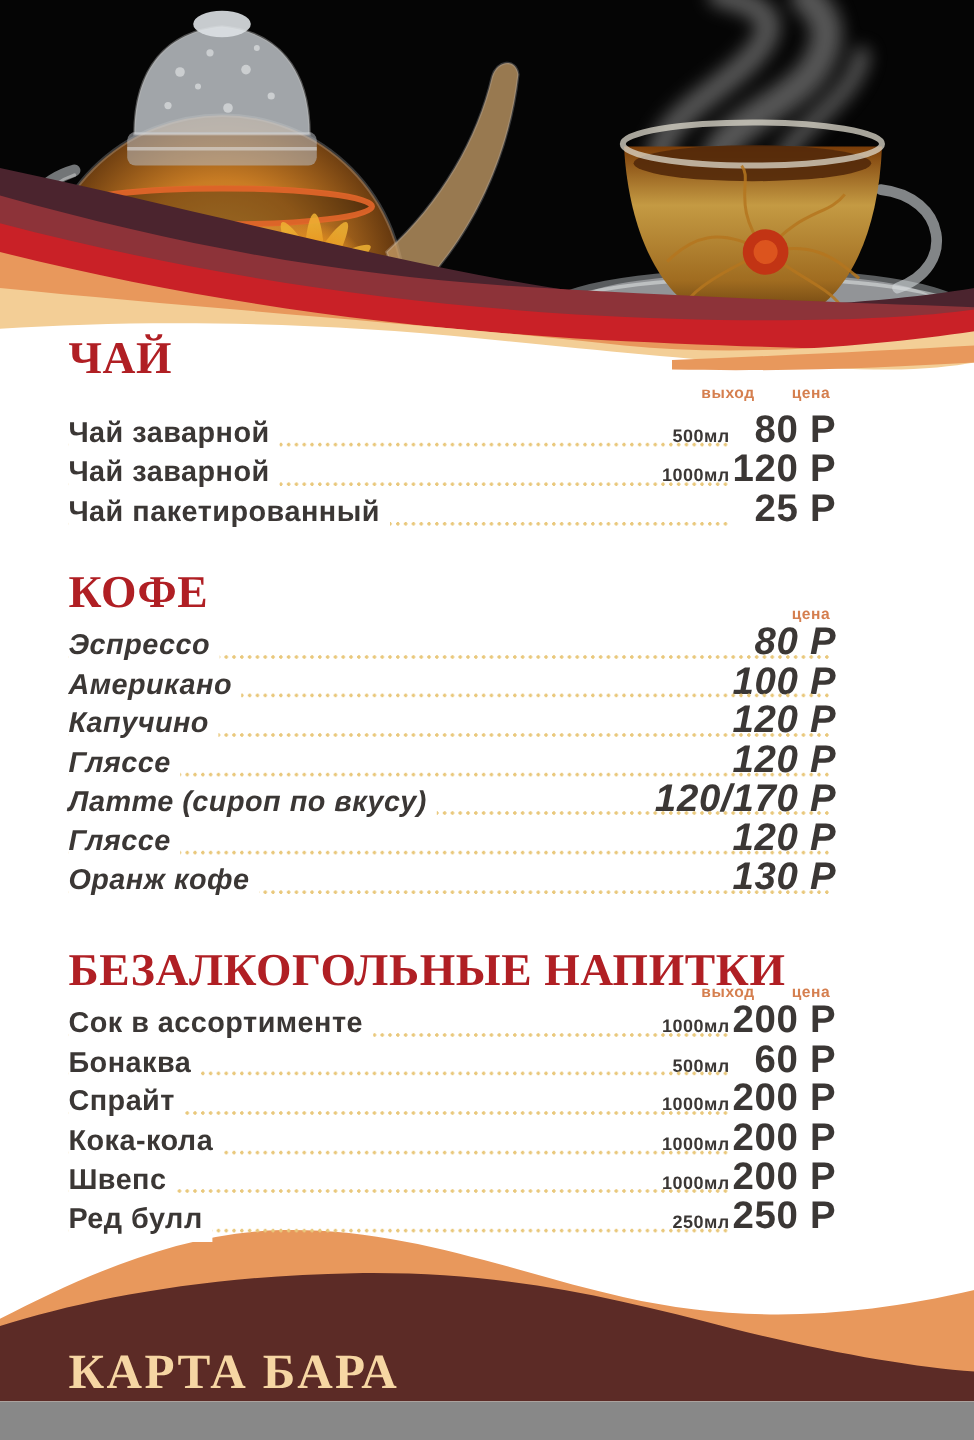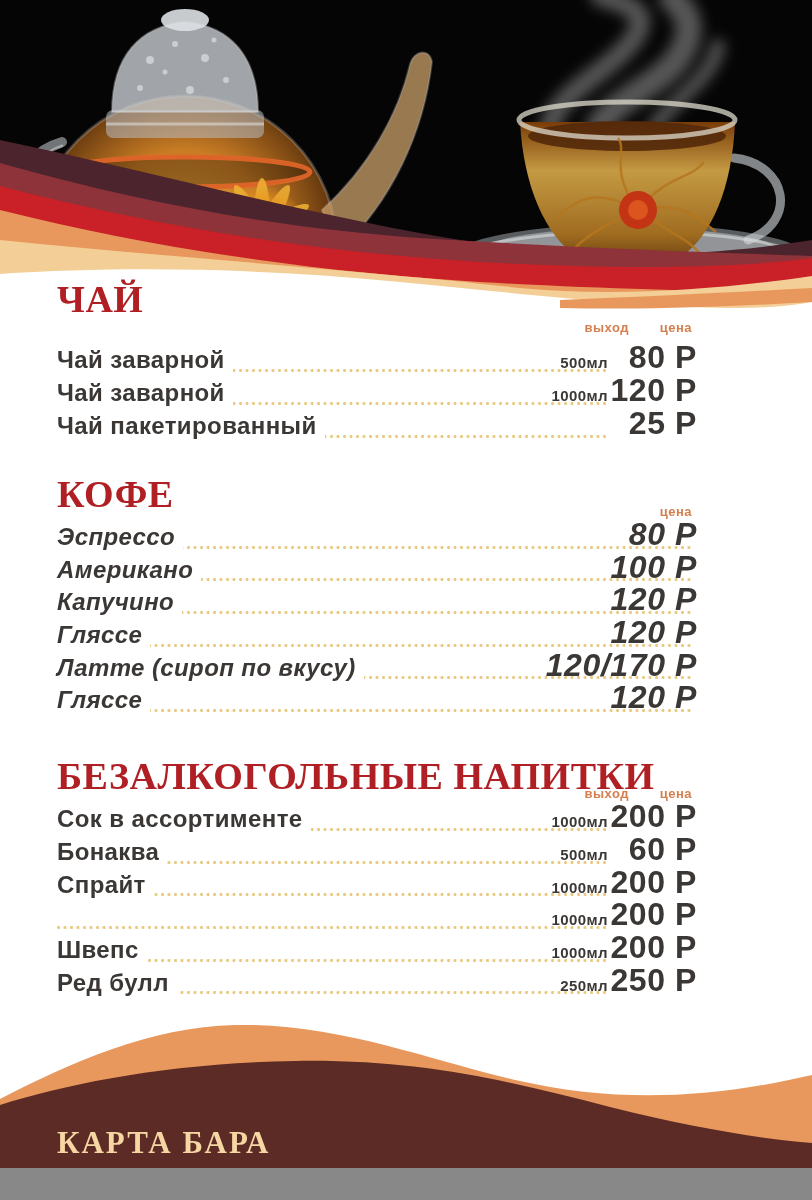--- a/index.html
+++ b/index.html
@@ -54,21 +54,21 @@
   .sec-coffee .col-headers{margin-top:-11px;}
   .sec-coffee .rows{margin-top:2px;font-style:italic;}
   .sec-drinks{margin-top:43px;}
   .sec-drinks .col-headers{margin-top:-11px;}
   .sec-drinks .rows{margin-top:2px;}
   
   .footer{position:absolute;left:0;bottom:0;width:812px;height:145px;z-index:4;}
   .footer-title{
     position:absolute;left:57px;top:1126px;z-index:6;margin:0;
     font-family:"Liberation Serif","DejaVu Serif",serif;font-weight:bold;
-    font-size:31px;line-height:34px;letter-spacing:2px;
+    font-size:41px;line-height:34px;letter-spacing:2px;
     color:var(--footer-text,#f6d6a3);
   }
 </style>
 </head>
 <body>
 
 <div class="page">
 
   <div class="hero">
     <svg width="812" height="320" viewBox="0 0 812 320">
@@ -259,20 +259,27 @@
   </div>
 
   <div class="row">
     <span class="dots"></span>
     <span class="item-name">Гляссе</span>
     <span class="leader"></span>
     <span class="item-volume"></span>
     <span class="item-price">120 Р</span>
   </div>
 
+  <div class="row">
+    <span class="dots"></span>
+    <span class="item-name">Оранж кофе</span>
+    <span class="leader"></span>
+    <span class="item-volume"></span>
+    <span class="item-price">130 Р</span>
+  </div>
 </div>
   </section>
 
   <section class="menu-section sec-volume sec-drinks">
     <h2 class="section-title">БЕЗАЛКОГОЛЬНЫЕ НАПИТКИ</h2>
     <div class="col-headers">
       <span class="ch-volume">выход</span>
       <span class="ch-price">цена</span>
     </div>
     <div class="rows">
@@ -295,20 +302,21 @@
   <div class="row">
     <span class="dots"></span>
     <span class="item-name">Спрайт</span>
     <span class="leader"></span>
     <span class="item-volume">1000мл</span>
     <span class="item-price">200 Р</span>
   </div>
 
   <div class="row">
     <span class="dots"></span>
+    <span class="item-name">Кока-кола</span>
     <span class="leader"></span>
     <span class="item-volume">1000мл</span>
     <span class="item-price">200 Р</span>
   </div>
 
   <div class="row">
     <span class="dots"></span>
     <span class="item-name">Швепс</span>
     <span class="leader"></span>
     <span class="item-volume">1000мл</span>

